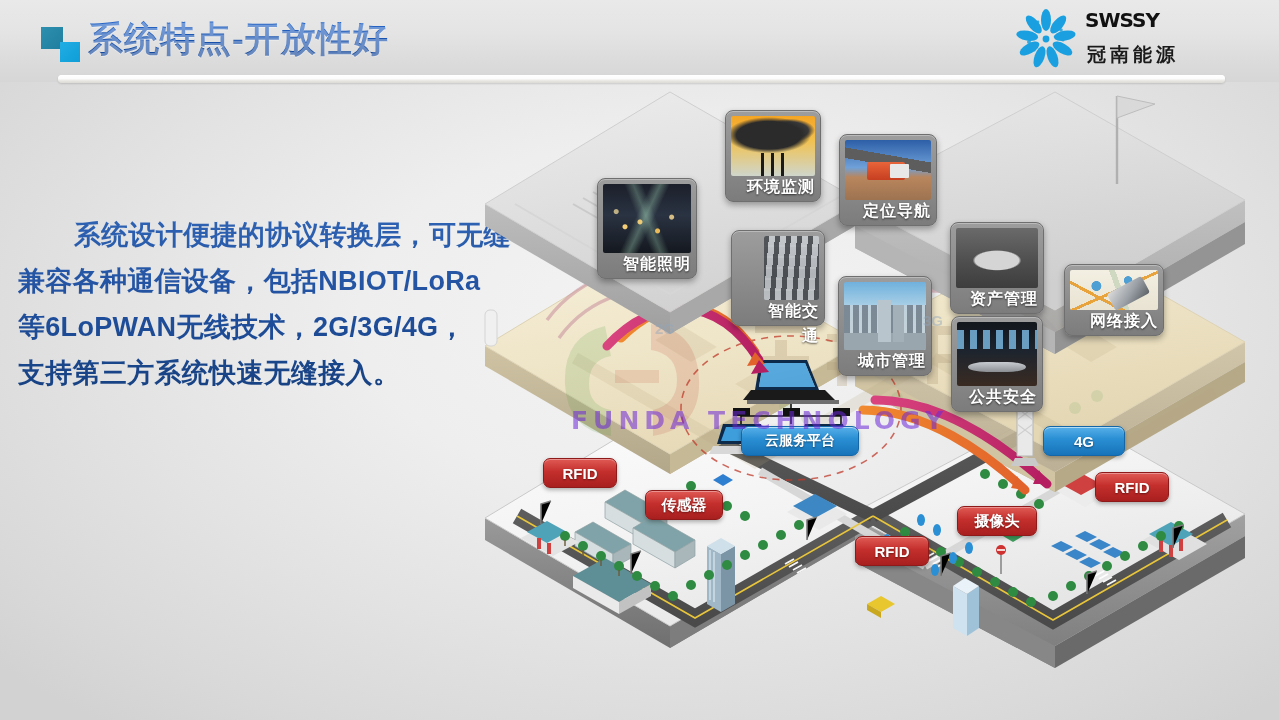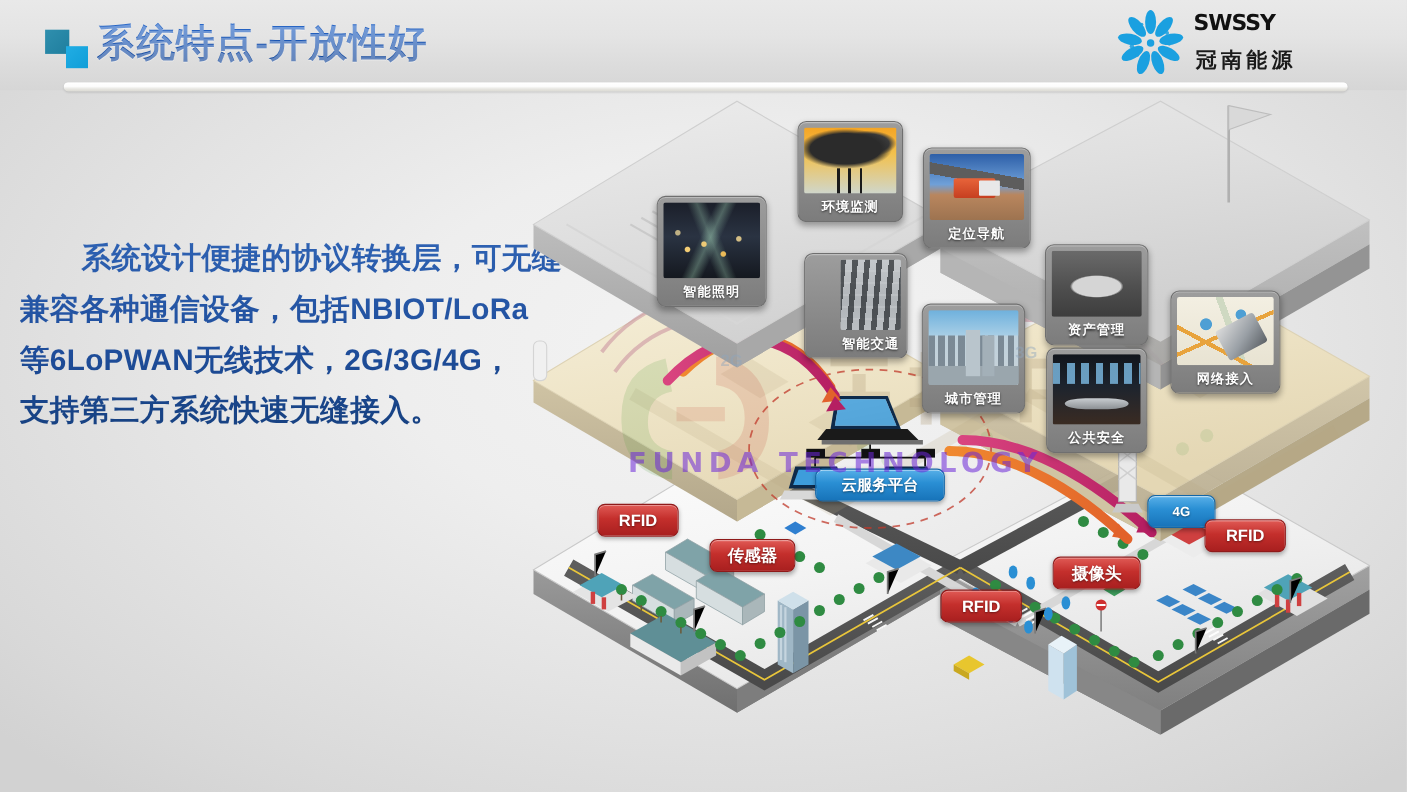--- a/index.html
+++ b/index.html
@@ -84,24 +84,24 @@
   .appcard {
     position:absolute; border-radius:8px;
     background:linear-gradient(180deg,#9d9d9d 0%,#8b8b8b 55%,#7c7c7c 100%);
     border:1px solid #6f6f6f;
     box-shadow:0 3px 6px rgba(0,0,0,.33), inset 0 1px 0 rgba(255,255,255,.3);
     padding:5px 5px 0 5px;
   }
   .appcard .thumb { width:100%; height:calc(100% - 25px); border-radius:2px;
                     overflow:hidden; position:relative; }
   .appcard .thumb i { position:absolute; inset:0; display:block; }
-  .appcard .cap { height:25px; line-height:25px; text-align:center;
-                  color:#fff; font-size:12px; font-weight:bold;
+  .appcard .cap { height:25px; line-height:25px; text-align:right;
+                  color:#fff; font-size:16px; font-weight:bold;
                   text-shadow:0 1px 2px rgba(0,0,0,.65); letter-spacing:1px;
-                  font-family:Liberation Serif, serif; }
+                  font-family:Liberation Mono, monospace; }
 
   .ghost { position:absolute; font-weight:bold; color:#8fa6bd;
            opacity:.45; font-size:15px; }
 
   .wm { position:absolute; pointer-events:none; opacity:.30; }
   .wm-text { position:absolute; left:116px; top:318px;
     font-size:25px; font-weight:bold; letter-spacing:5px; color:#6d28d9;
     opacity:.55; font-family:"DejaVu Sans",sans-serif; }
 </style>
 </head>
@@ -614,21 +614,21 @@
       <i style="background:linear-gradient(180deg,#12161d 0%,#1d242e 45%,#3a2b22 100%);"></i>
       <i style="background:
          repeating-linear-gradient(90deg, rgba(120,180,220,.85) 0 7px, rgba(18,22,29,0) 7px 13px);
          top:12%;height:30%;"></i>
       <i style="left:14%;top:62%;width:72%;height:16%;
          background:linear-gradient(180deg,#c9cdd1,#8b8f93);border-radius:40%/60%;"></i>
     </div>
     <div class="cap">公共安全</div>
   </div>
 
-  <div class="appcard" style="left:609px; top:176px; width:100px; height:94px;">
+  <div class="appcard" style="left:609px; top:176px; width:100px; height:72px;">
     <div class="thumb">
       <i style="background:linear-gradient(180deg,#f3efe2 0%,#e8e3d2 100%);"></i>
       <i style="background:
          linear-gradient(28deg, transparent 30%, #e8a33c 30% 34%, transparent 34%),
          linear-gradient(-24deg, transparent 46%, #e8a33c 46% 50%, transparent 50%),
          linear-gradient(70deg, transparent 52%, #cfd9c2 52% 58%, transparent 58%),
          radial-gradient(circle at 30% 40%, #4e9fd4 0 7%, transparent 8%),
          radial-gradient(circle at 66% 26%, #4e9fd4 0 6%, transparent 7%);"></i>
       <i style="left:44%;top:34%;width:44%;height:48%;
          background:linear-gradient(150deg,#dcdcdc 0%,#9aa0a6 55%,#5c6166 100%);
@@ -636,21 +636,21 @@
     </div>
     <div class="cap">网络接入</div>
   </div>
 
   <div class="ghost" style="left:200px; top:232px;">2G</div>
   <div class="ghost" style="left:468px; top:224px;">3G</div>
 
   <div class="pill pill-blue" style="left:286px; top:338px; width:118px; height:30px; font-size:14px;">
     <span>云服务平台</span>
   </div>
-  <div class="pill pill-blue" style="left:588px; top:338px; width:62px; height:30px; font-size:12px;margin-top:24px;">
+  <div class="pill pill-blue" style="left:588px; top:338px; width:82px; height:30px; font-size:15px;">
     <span>4G</span>
   </div>
 
   <div class="pill pill-red" style="left:88px; top:370px; width:74px; height:30px; font-size:15px;">
     <span>RFID</span>
   </div>
   <div class="pill pill-red" style="left:190px; top:402px; width:78px; height:30px; font-size:15px;">
     <span>传感器</span>
   </div>
   <div class="pill pill-red" style="left:400px; top:448px; width:74px; height:30px; font-size:15px;">

